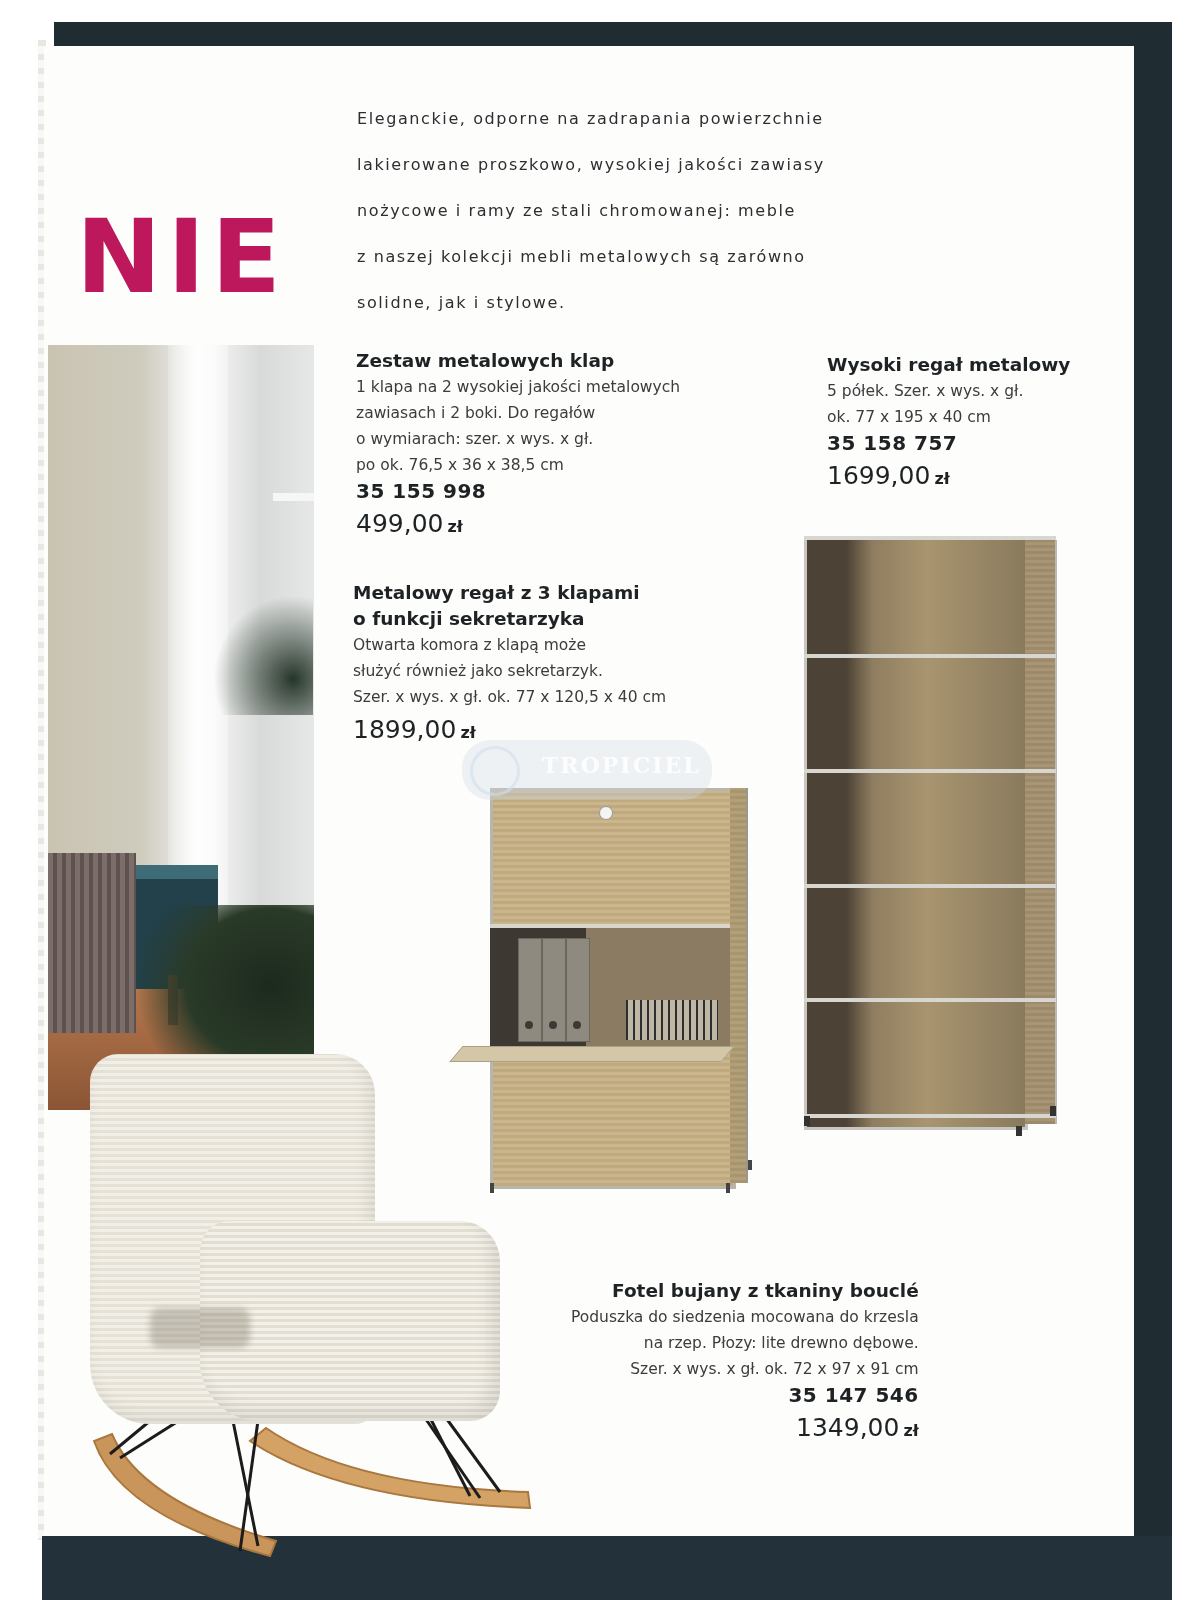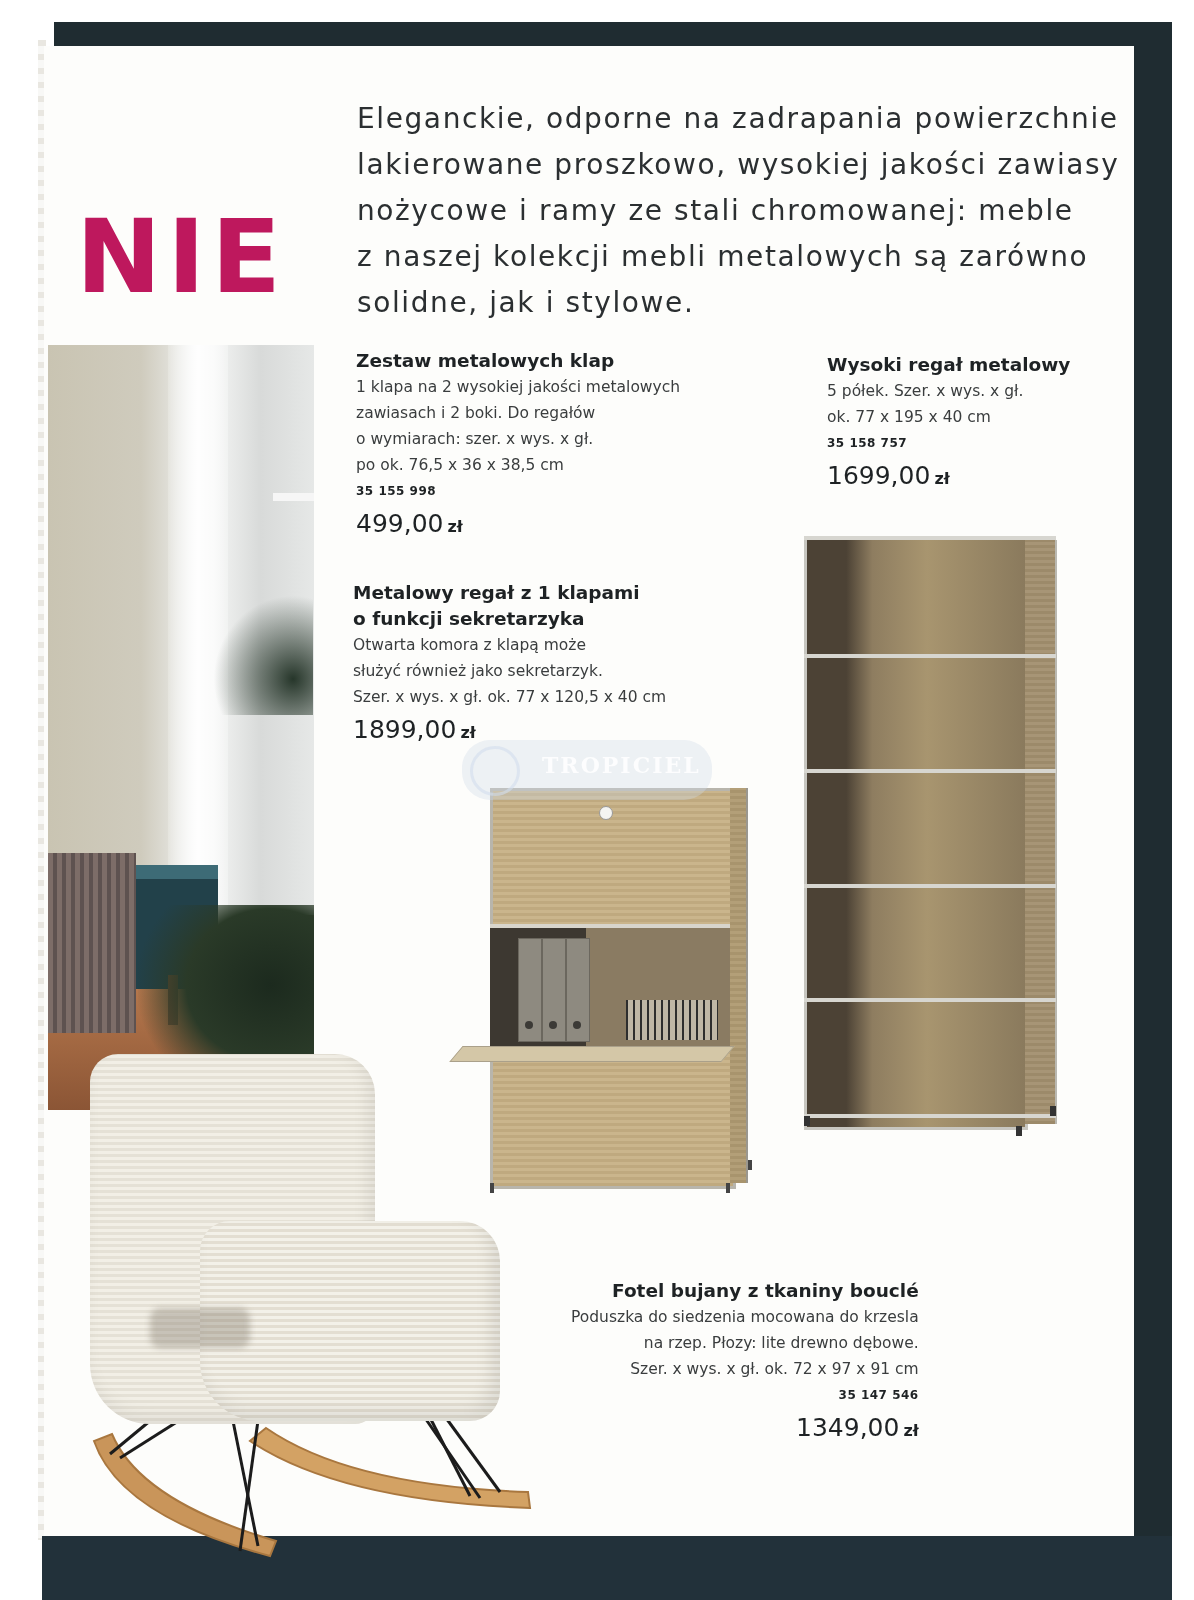--- a/index.html
+++ b/index.html
@@ -12,28 +12,28 @@
     .frame-top { position: absolute; left: 54px; top: 22px; width: 1118px; height: 24px; background: #1f2c31; }
     .frame-right { position: absolute; left: 1134px; top: 22px; width: 38px; height: 1578px; background: #1f2c31; }
     .frame-bottom { position: absolute; left: 42px; top: 1536px; width: 1130px; height: 64px; background: #22313a; }
     .page { position: absolute; left: 44px; top: 46px; width: 1090px; height: 1490px; background: #fdfdfb; }
     .left-edge { position: absolute; left: 38px; top: 40px; width: 8px; height: 1500px;
       background: repeating-linear-gradient(180deg,#e9e7e1 0 6px,#f8f8f6 6px 14px); }
 
     .heading { position: absolute; left: 76px; top: 206px; font-family: "DejaVu Sans", sans-serif; font-weight: bold;
       font-size: 102px; letter-spacing: 6px; color: #be185d; line-height: 1; }
 
-    .intro { position: absolute; left: 357px; top: 96px; width: 780px; font-size: 28px; line-height: 46px;
+    .intro { position: absolute; left: 357px; top: 96px; width: 780px; font-size: 16px; line-height: 46px;
       color: #2b2f31; letter-spacing: 1.6px; }
     .intro div { white-space: nowrap; }
 
     .product { position: absolute; }
     .product .title { font-weight: bold; font-size: 18.5px; line-height: 26px; color: #1e2224; white-space: nowrap; }
     .product .desc { font-size: 15.5px; line-height: 26px; color: #3a3d3e; white-space: nowrap; }
-    .product .sku { font-weight: bold; font-size: 12px; line-height: 26px; color: #1e2224; letter-spacing: 0.5px; }
+    .product .sku { font-weight: bold; font-size: 20px; line-height: 26px; color: #1e2224; letter-spacing: 0.5px; }
     .product .price { font-size: 25px; line-height: 36px; color: #1e2224; margin-top: 2px; }
     .product .price .cur { font-size: 16px; font-weight: bold; margin-left: 4px; }
 
     
     .photo { position: absolute; left: 48px; top: 345px; width: 266px; height: 765px; overflow: hidden;
       background: linear-gradient(90deg, #c9c4b2 0%, #cfcbbd 35%, #eef0ef 55%, #f4f5f4 62%, #d8dad9 80%, #e6e8e7 100%); }
     .photo .curtain { position: absolute; left: 120px; top: 0; width: 60px; height: 600px;
       background: linear-gradient(90deg, rgba(255,255,255,0.2), rgba(255,255,255,0.95), rgba(255,255,255,0.3)); }
     .photo .window-bar { position: absolute; left: 225px; top: 148px; width: 45px; height: 8px; background: #f6f6f6; }
     .photo .plant { position: absolute; left: 90px; top: 560px; width: 190px; height: 200px;
@@ -138,21 +138,21 @@
 
 <div class="product" style="left:806px; top:352px;margin-left:21px;">
   <div class="title">Wysoki regał metalowy</div>
   <div class="desc">5 półek. Szer. x wys. x gł.</div>
   <div class="desc">ok. 77 x 195 x 40 cm</div>
   <div class="sku">35 158 757</div>
   <div class="price"><span>1699,00</span><span class="cur">zł</span></div>
 </div>
 
 <div class="product" style="left:353px; top:580px;">
-  <div class="title">Metalowy regał z 1 klapami</div>
+  <div class="title">Metalowy regał z 3 klapami</div>
   <div class="title">o funkcji sekretarzyka</div>
   <div class="desc">Otwarta komora z klapą może</div>
   <div class="desc">służyć również jako sekretarzyk.</div>
   <div class="desc">Szer. x wys. x gł. ok. 77 x 120,5 x 40 cm</div>
   <div class="price"><span>1899,00</span><span class="cur">zł</span></div>
 </div>
 
 <div class="product" style="left:571px; top:1278px;text-align:right;">
   <div class="title">Fotel bujany z tkaniny bouclé</div>
   <div class="desc">Poduszka do siedzenia mocowana do krzesla</div>

